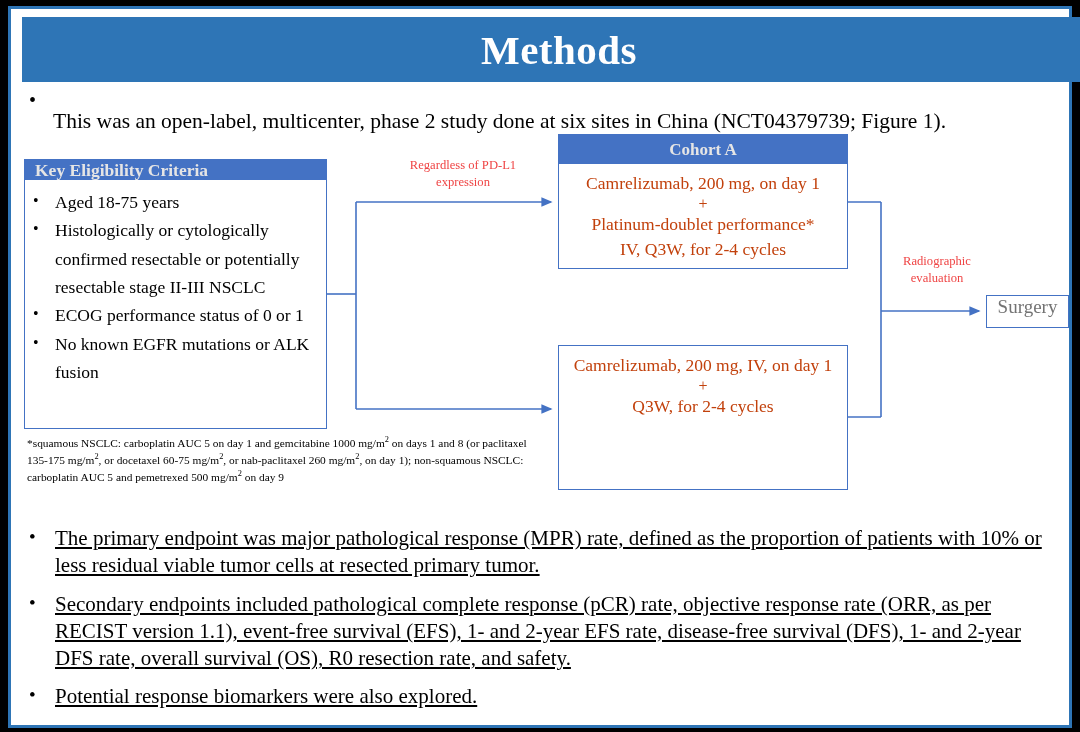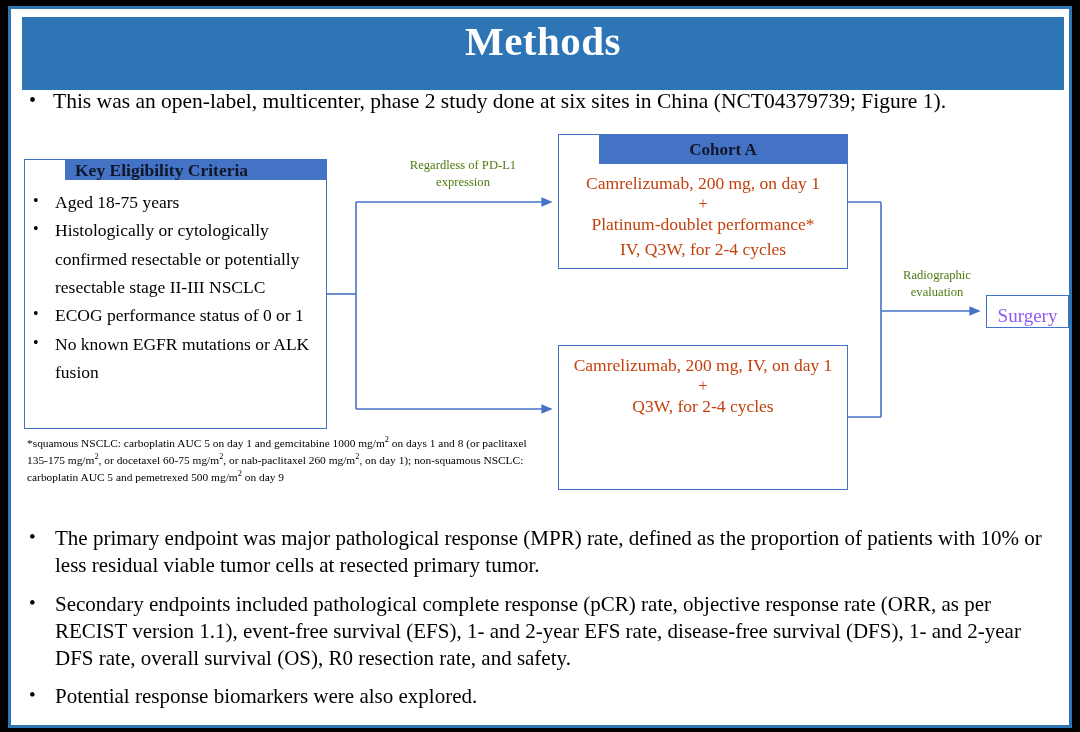--- a/index.html
+++ b/index.html
@@ -21,24 +21,26 @@
     height: 722px;
     background: #ffffff;
     border: 3px solid #2E75B6;
     box-sizing: border-box;
   }
   .title-bar {
     position: absolute;
     left: 11px;
     top: 8px;
     width: 1042px;
-    height: 73px;
+    height: 65px;
     background: #2E75B6;
     display: flex;
+    align-items: center;
     justify-content: center;
+    padding-left: 16px;
   }
   .title-bar .title-text {
     color: #ffffff;
     font-size: 41px;
     font-weight: bold;
     letter-spacing: 0.5px;
   }
 
   
   .top-bullet {
@@ -50,44 +52,43 @@
     font-size: 21.5px;
     color: #000;
   }
   .bullet-dot {
     width: 24px;
     flex: 0 0 24px;
     text-align: left;
     font-size: 20px;
     line-height: 1.35;
   }
-  .bullet-text { flex: 1; line-height: 1.35; }
+  .bullet-text { flex: 1; line-height: 1.35; margin-top: 20px; }
 
   
   .diagram {
     position: absolute;
     left: 0;
     top: 110px;
     width: 1064px;
     height: 395px;
   }
   .box {
     position: absolute;
     border: 1px solid #4472C4;
     background: #ffffff;
     box-sizing: border-box;
   }
   .box-header {
     background: #4472C4;
-    color: #0f172a;
+    color: #e5e5e5;
     font-weight: bold;
     box-sizing: border-box;
     display: flex;
     align-items: center;
-    margin-left: 40px;
   }
   .box-body { box-sizing: border-box; }
 
   
   #eligibility-box {
     left: 13px;
     top: 40px;
     width: 303px;
     height: 270px;
   }
@@ -144,37 +145,37 @@
   }
   .cohort .plus { line-height: 1.0; font-size: 16px; }
 
   
   #surgery-box {
     left: 975px;
     top: 176px;
     width: 83px;
     height: 33px;
     display: flex;
-    align-items: flex-end;
+    align-items: flex-start;
     justify-content: center;
     font-size: 19px;
-    color: #8b5cf6;
+    color: #737373;
   }
 
   
   .annot {
     position: absolute;
     text-align: center;
     font-size: 12.6px;
     line-height: 1.32;
-    color: #4d7c0f;
+    color: #ef4444;
   }
   #annot-cohort-a { left: 372px; top: 38px; width: 160px; }
   #annot-cohort-b { left: 360px; top: 232px; width: 186px; }
-  #annot-surgery  { left: 877px; top: 148px; width: 98px; }
+  #annot-surgery  { left: 877px; top: 134px; width: 98px; }
 
   
   #connector-svg {
     position: absolute;
     left: 0; top: 0;
     width: 1064px; height: 395px;
     overflow: visible;
   }
 
   .fig-caption {
@@ -195,21 +196,21 @@
     top: 516px;
     width: 1032px;
   }
   .bb-item {
     display: flex;
     font-size: 21px;
     color: #000;
     margin-bottom: 11px;
   }
   .bb-item .bd { flex: 0 0 26px; font-size: 19px; line-height: 1.3; }
-  .bb-item .bt { flex: 1; line-height: 1.3; }
+  .bb-item .bt { flex: 1; line-height: 1.3; text-decoration: underline; }
 </style>
 </head>
 <body>
 
 <div class="slide">
 
   <div class="title-bar">
     <span class="title-text">Methods</span>
   </div>
 

